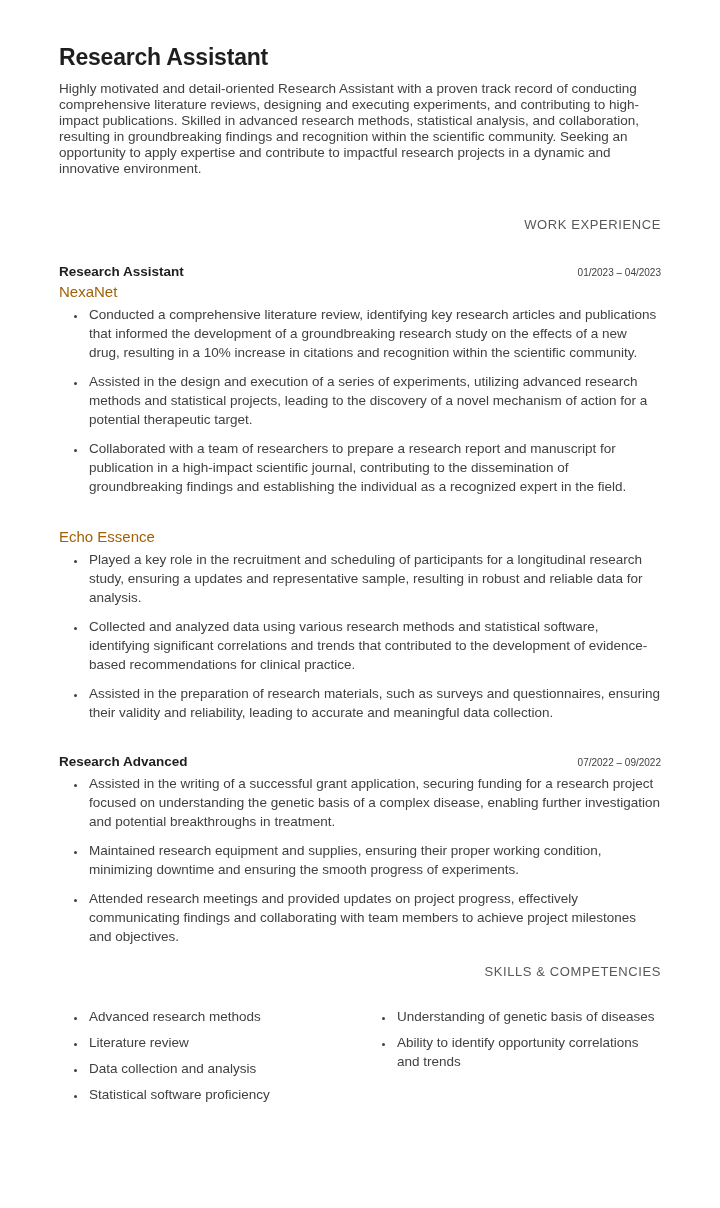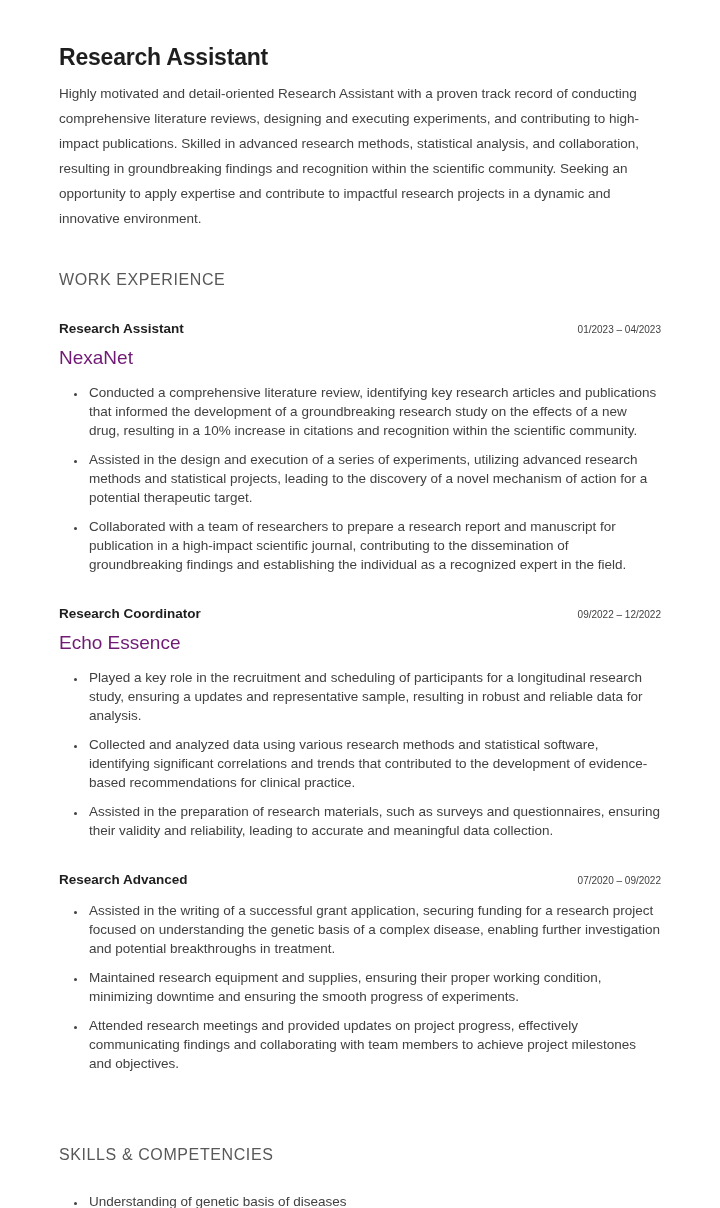--- a/index.html
+++ b/index.html
@@ -18,70 +18,71 @@
   }
   .resume-title {
     font-size: 23px;
     font-weight: 700;
     color: #1e1e1e;
     letter-spacing: -0.2px;
     margin-bottom: 10px;
   }
   .summary {
     font-size: 13.5px;
-    line-height: 25px;
+    line-height: 16px;
     color: #414141;
   }
   .section-label {
     margin-top: 40px;
-    font-size: 16px;
+    font-size: 13px;
     font-weight: 400;
     color: #585858;
     letter-spacing: 0.6px;
+    text-align: right;
   }
   .job {
     margin-top: 32px;
   }
   .job-header {
     display: flex;
     justify-content: space-between;
     align-items: baseline;
   }
   .job-title {
     font-size: 13.5px;
     font-weight: 700;
     color: #1e1e1e;
   }
   .job-dates {
     font-size: 10px;
     color: #3f3f3f;
   }
   .job-company {
-    margin-top: 11px;
-    font-size: 19px;
-    color: #701a75;
+    margin-top: 4px;
+    font-size: 15px;
+    color: #a16207;
   }
   ul.bullets {
-    margin-top: 14px;
+    margin-top: 5px;
     padding-left: 28px;
     list-style: disc outside;
   }
   ul.bullets li {
     font-size: 13.5px;
     line-height: 19px;
     color: #414141;
     margin-bottom: 10px;
     padding-left: 2px;
   }
   ul.bullets li::marker {
     color: #414141;
     font-size: 11px;
   }
   .skills-section-label {
-    margin-top: 73px;
+    margin-top: 18px;
   }
   .skills-grid {
     display: grid;
     grid-template-columns: 294px 294px;
     column-gap: 14px;
     margin-top: 28px;
   }
   ul.skills {
     padding-left: 28px;
     list-style: disc outside;
@@ -115,46 +116,48 @@
     </div>
     <div class="job-company">NexaNet</div>
     <ul class="bullets">
       <li>Conducted a comprehensive literature review, identifying key research articles and publications that informed the development of a groundbreaking research study on the effects of a new drug, resulting in a 10% increase in citations and recognition within the scientific community.</li>
       <li>Assisted in the design and execution of a series of experiments, utilizing advanced research methods and statistical projects, leading to the discovery of a novel mechanism of action for a potential therapeutic target.</li>
       <li>Collaborated with a team of researchers to prepare a research report and manuscript for publication in a high-impact scientific journal, contributing to the dissemination of groundbreaking findings and establishing the individual as a recognized expert in the field.</li>
     </ul>
   </div>
 
   <div class="job">
-    <div class="job-header">
-      <span class="job-title">Research Coordinator</span>
-      <span class="job-dates">09/2022 – 12/2022</span>
-    </div>
     <div class="job-company">Echo Essence</div>
     <ul class="bullets">
       <li>Played a key role in the recruitment and scheduling of participants for a longitudinal research study, ensuring a updates and representative sample, resulting in robust and reliable data for analysis.</li>
       <li>Collected and analyzed data using various research methods and statistical software, identifying significant correlations and trends that contributed to the development of evidence-based recommendations for clinical practice.</li>
       <li>Assisted in the preparation of research materials, such as surveys and questionnaires, ensuring their validity and reliability, leading to accurate and meaningful data collection.</li>
     </ul>
   </div>
 
   <div class="job">
     <div class="job-header">
       <span class="job-title">Research Advanced</span>
-      <span class="job-dates">07/2020 – 09/2022</span>
+      <span class="job-dates">07/2022 – 09/2022</span>
     </div>
     <ul class="bullets">
       <li>Assisted in the writing of a successful grant application, securing funding for a research project focused on understanding the genetic basis of a complex disease, enabling further investigation and potential breakthroughs in treatment.</li>
       <li>Maintained research equipment and supplies, ensuring their proper working condition, minimizing downtime and ensuring the smooth progress of experiments.</li>
       <li>Attended research meetings and provided updates on project progress, effectively communicating findings and collaborating with team members to achieve project milestones and objectives.</li>
     </ul>
   </div>
 
   <div class="section-label skills-section-label">SKILLS &amp; COMPETENCIES</div>
 
   <div class="skills-grid">
     <ul class="skills">
+      <li>Advanced research methods</li>
+      <li>Literature review</li>
+      <li>Data collection and analysis</li>
+      <li>Statistical software proficiency</li>
+    </ul>
+    <ul class="skills">
       <li>Understanding of genetic basis of diseases</li>
       <li>Ability to identify opportunity correlations and trends</li>
     </ul>
   </div>
 
 </div>
 
 </body></html>

